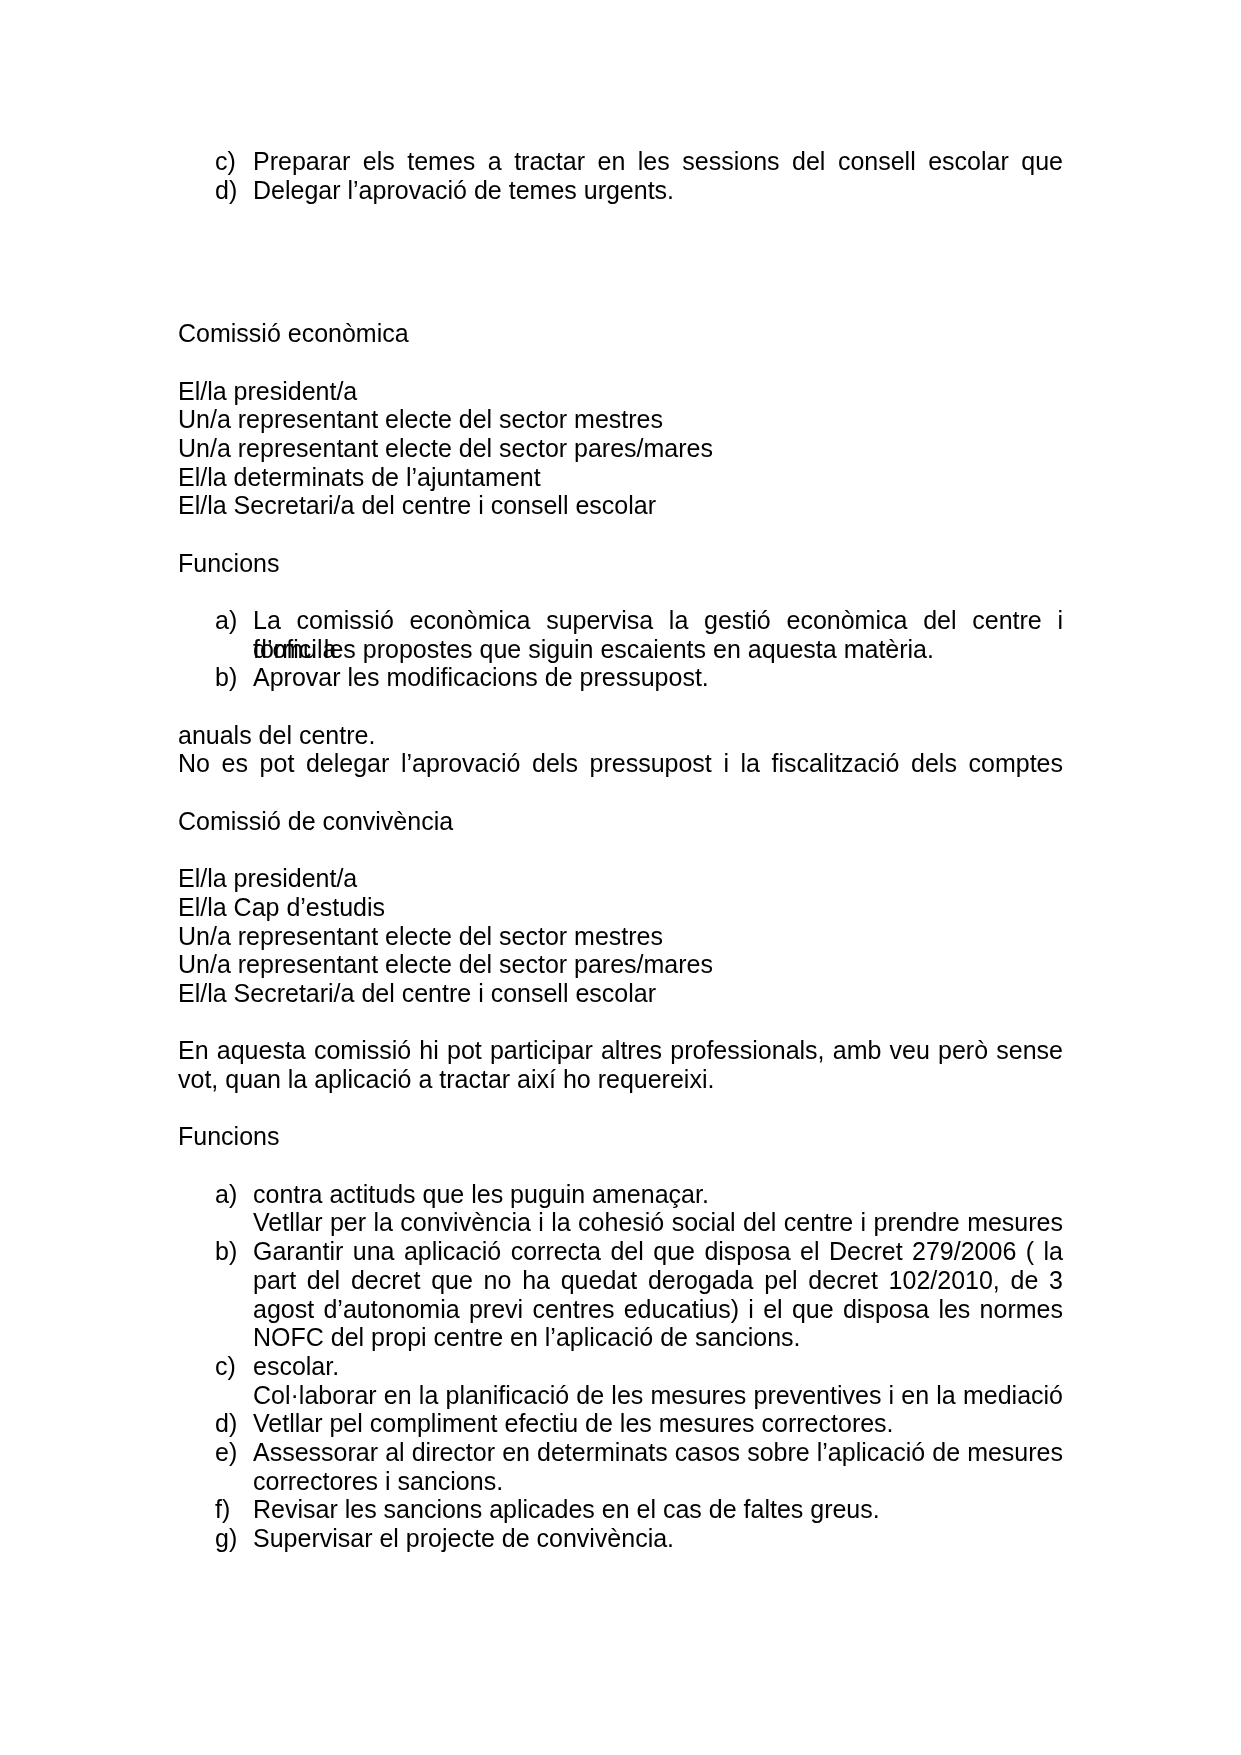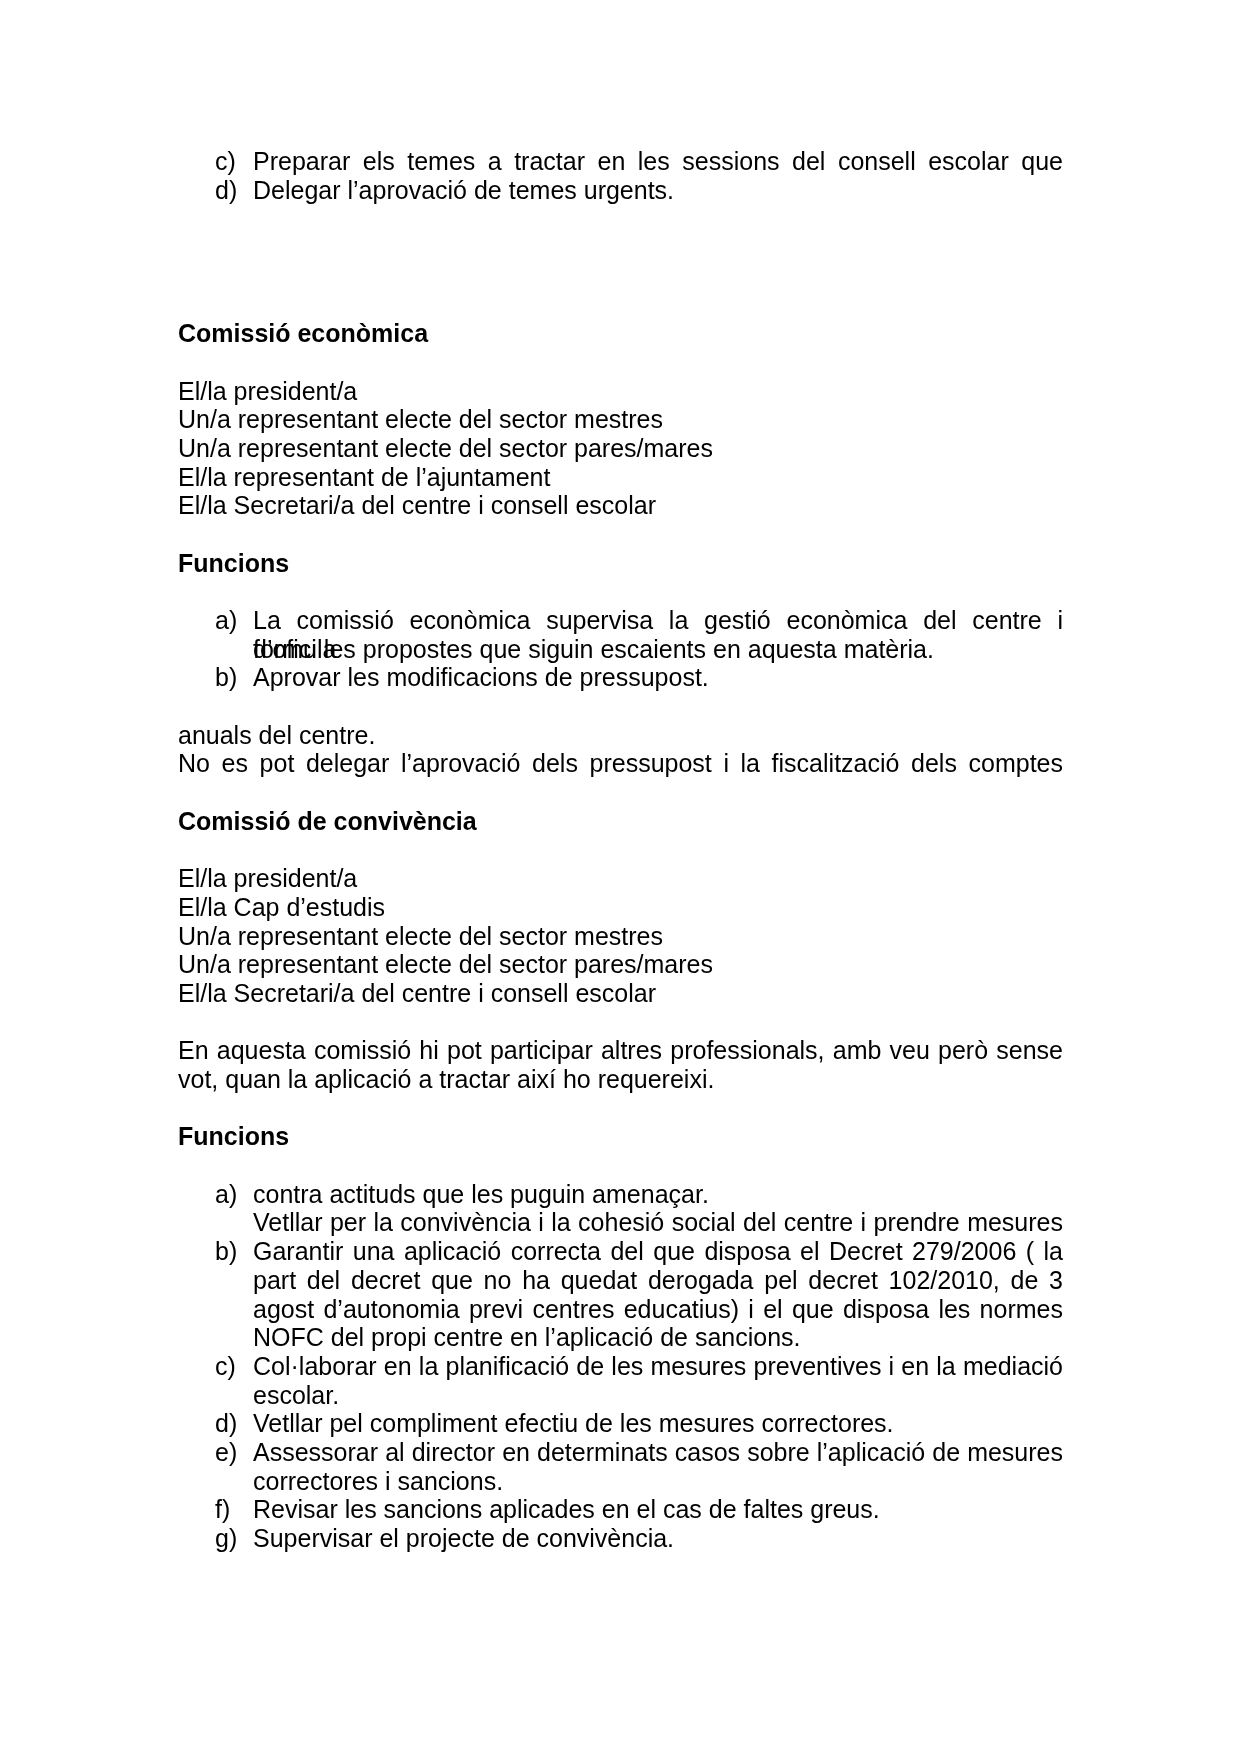--- a/index.html
+++ b/index.html
@@ -16,21 +16,21 @@
     padding: 147px 178px 0 178px;
     overflow: hidden;
   }
   .line {
     height: var(--lh);
     line-height: var(--lh);
     white-space: normal;
     overflow: visible;
   }
   .jl { text-align: justify; text-align-last: justify; }
-  .heading { font-weight: bold; }
+  .heading { font-weight: normal; }
   .li { position: relative; margin-left: 75px; }
   .li .marker {
     position: absolute;
     left: -38px;
     top: 0;
     height: var(--lh);
     line-height: var(--lh);
   }
   .sp { height: var(--lh); }
 </style>
@@ -53,21 +53,21 @@
   <div class="sp"></div>
   <div class="sp"></div>
 
   <div class="line heading">Comissió econòmica</div>
 
   <div class="sp"></div>
 
   <div class="line">El/la president/a</div>
   <div class="line">Un/a representant electe del sector mestres</div>
   <div class="line">Un/a representant electe del sector pares/mares</div>
-  <div class="line">El/la representant de l’ajuntament</div>
+  <div class="line">El/la determinats de l’ajuntament</div>
   <div class="line">El/la Secretari/a del centre i consell escolar</div>
 
   <div class="sp"></div>
 
   <div class="line heading">Funcions</div>
 
   <div class="sp"></div>
 
   <div class="li">
     <span class="marker">a)</span>
@@ -118,22 +118,22 @@
   </div>
   <div class="li">
     <span class="marker">b)</span>
     <div class="line jl">Garantir una aplicació correcta del que disposa el Decret 279/2006 ( la</div>
     <div class="line jl">part del decret que no ha quedat derogada pel decret 102/2010, de 3</div>
     <div class="line jl">agost d’autonomia previ centres educatius)  i el que disposa les normes</div>
     <div class="line">NOFC del propi centre en l’aplicació de sancions.</div>
   </div>
   <div class="li">
     <span class="marker">c)</span>
+    <div class="line">escolar.</div>
     <div class="line jl">Col·laborar en la planificació de les mesures preventives i en la mediació</div>
-    <div class="line">escolar.</div>
   </div>
   <div class="li">
     <span class="marker">d)</span>
     <div class="line">Vetllar pel compliment efectiu de les mesures correctores.</div>
   </div>
   <div class="li">
     <span class="marker">e)</span>
     <div class="line jl">Assessorar al director en determinats casos sobre l’aplicació de mesures</div>
     <div class="line">correctores i sancions.</div>
   </div>

